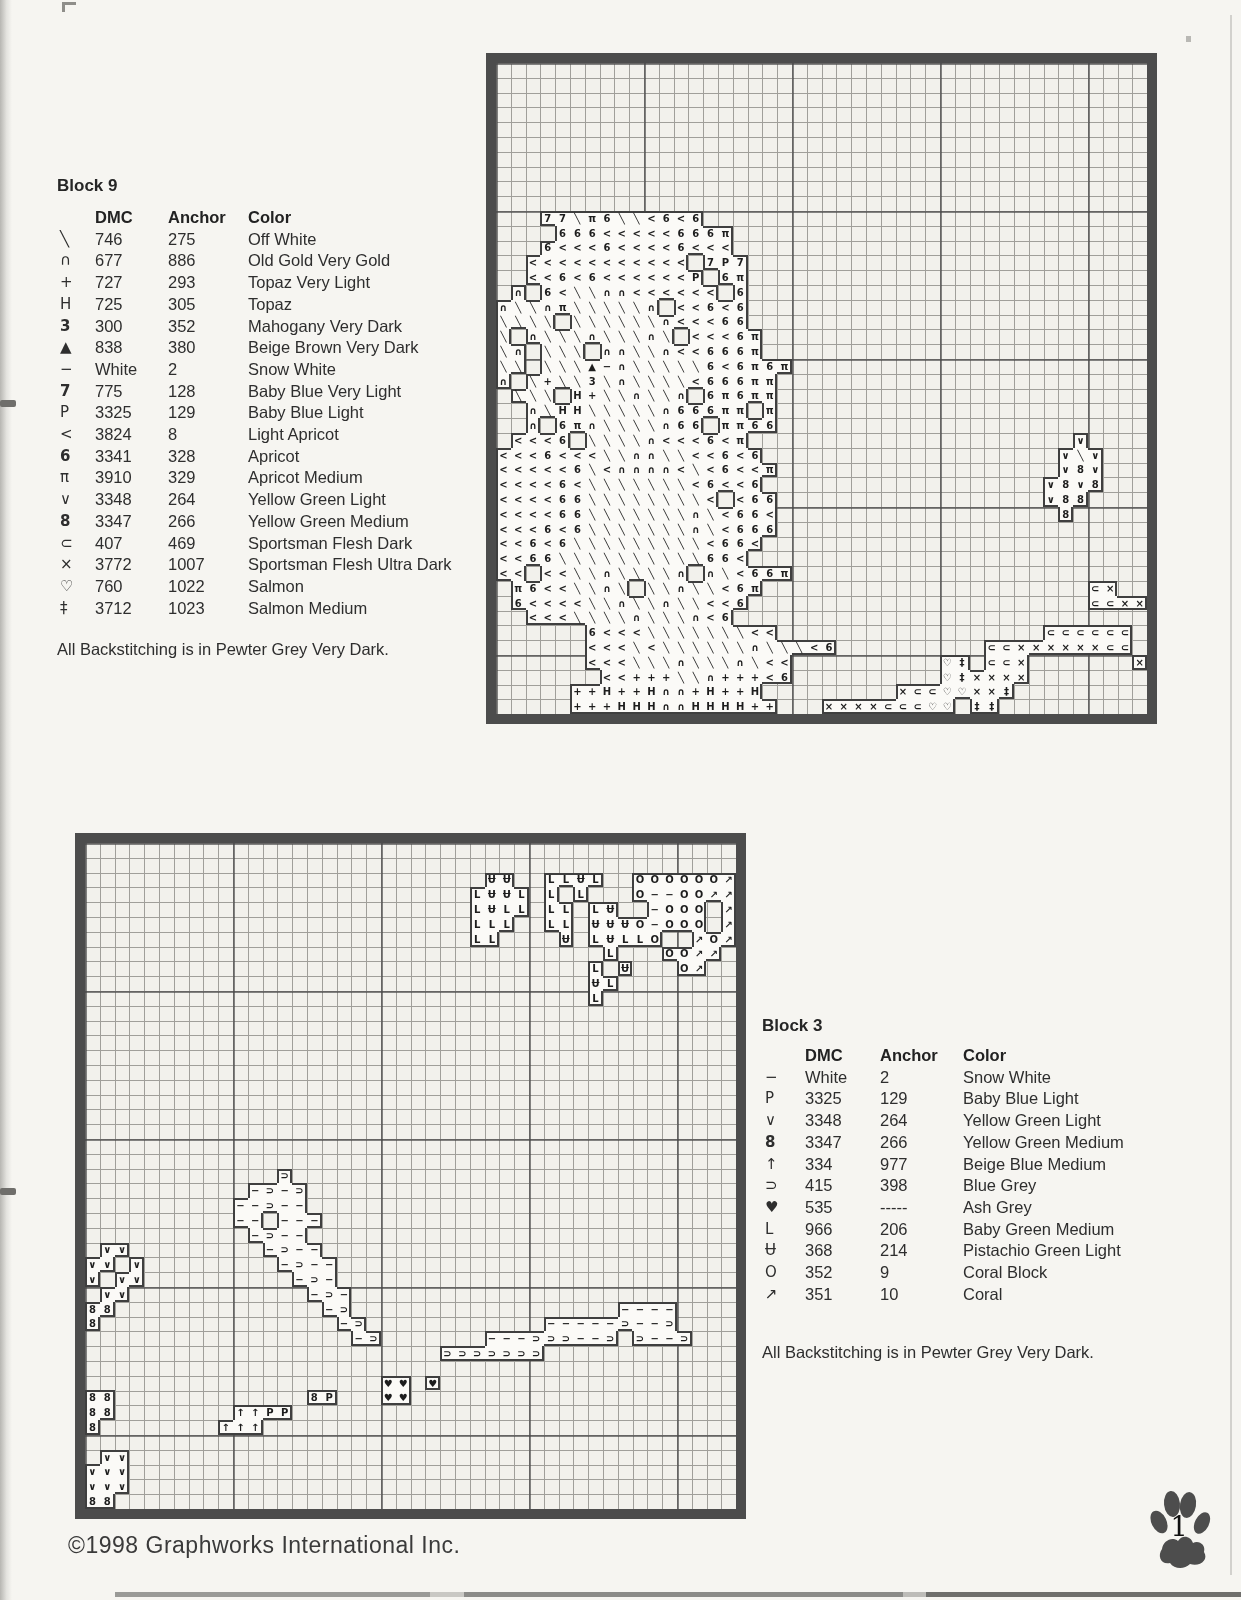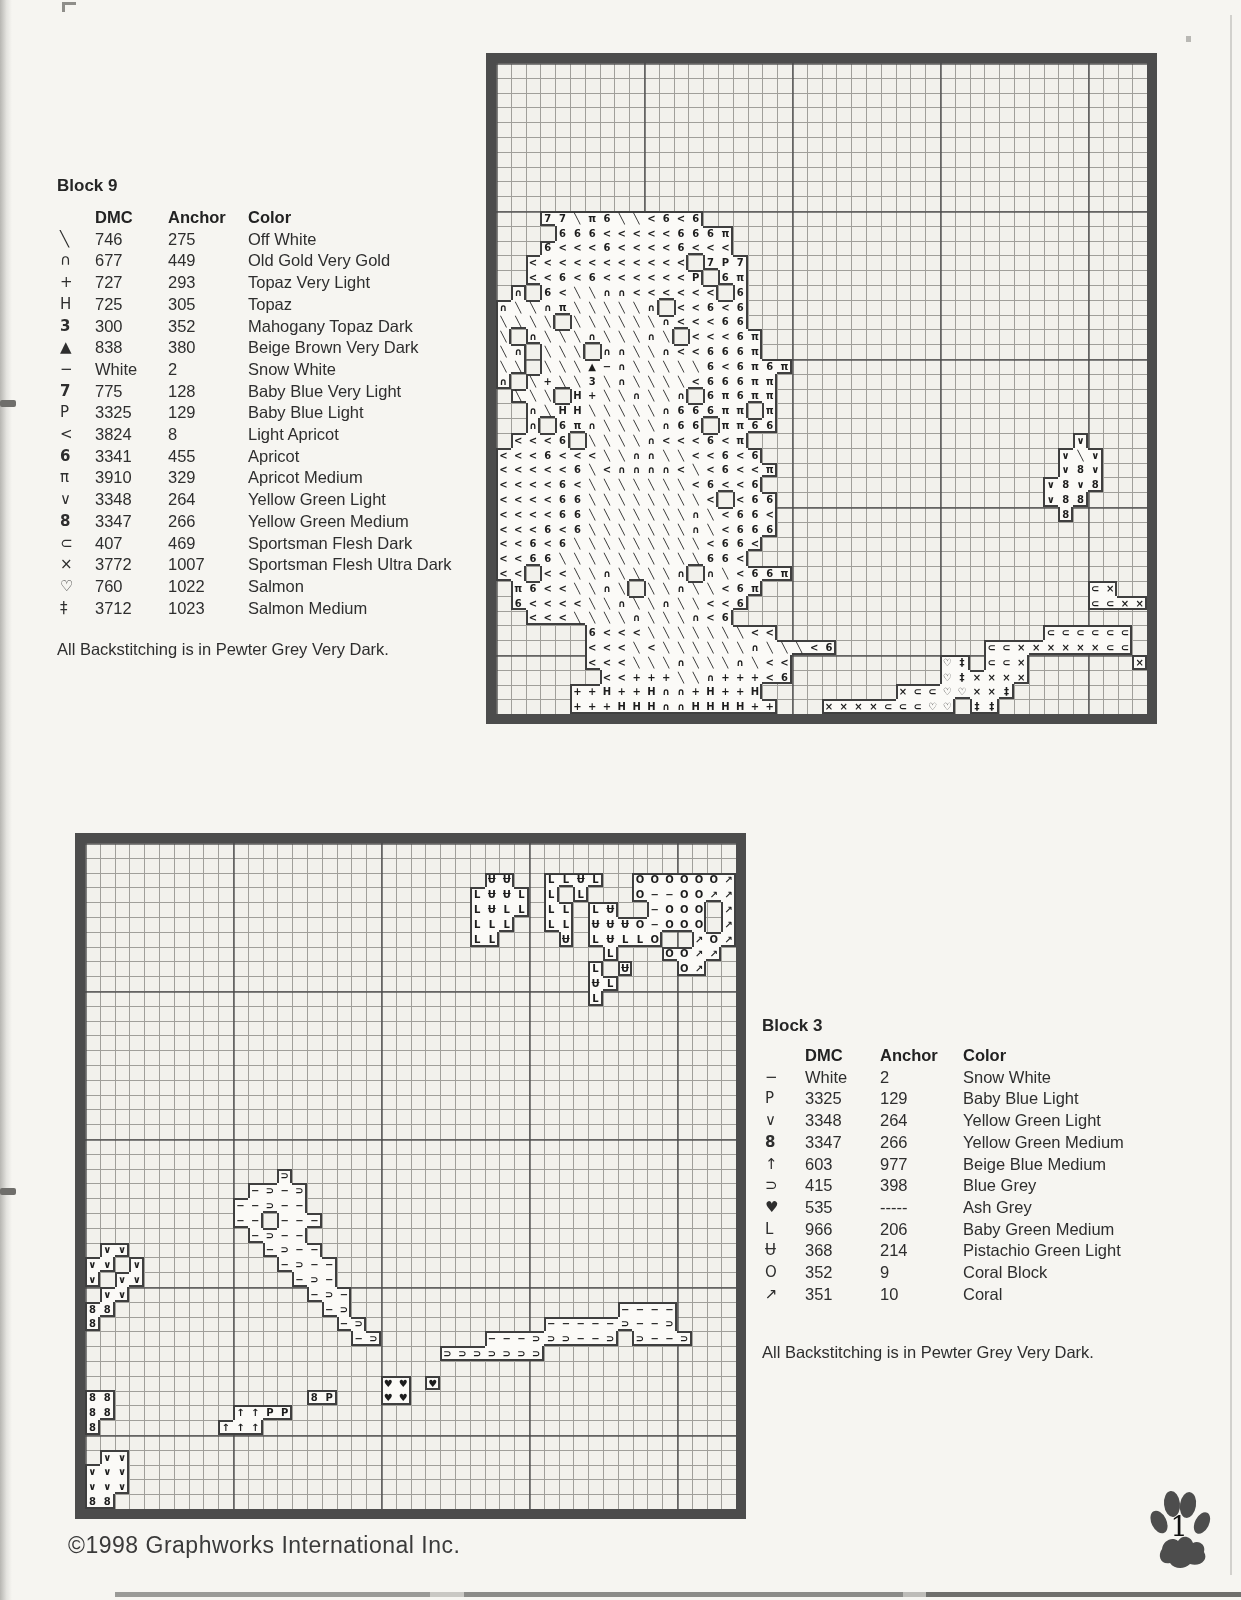--- a/index.html
+++ b/index.html
@@ -66,40 +66,40 @@
     </div>
     <div class="legend-row">
       <span class="legend-sym">╲</span>
       <span>746</span>
       <span>275</span>
       <span>Off White</span>
     </div>
     <div class="legend-row">
       <span class="legend-sym">∩</span>
       <span>677</span>
-      <span>449</span>
+      <span>886</span>
       <span>Old Gold Very Gold</span>
     </div>
     <div class="legend-row">
       <span class="legend-sym">+</span>
       <span>727</span>
       <span>293</span>
       <span>Topaz Very Light</span>
     </div>
     <div class="legend-row">
       <span class="legend-sym">H</span>
       <span>725</span>
       <span>305</span>
       <span>Topaz</span>
     </div>
     <div class="legend-row">
       <span class="legend-sym" style="font-weight: 800;">3</span>
       <span>300</span>
       <span>352</span>
-      <span>Mahogany Topaz Dark</span>
+      <span>Mahogany Very Dark</span>
     </div>
     <div class="legend-row">
       <span class="legend-sym">▲</span>
       <span>838</span>
       <span>380</span>
       <span>Beige Brown Very Dark</span>
     </div>
     <div class="legend-row">
       <span class="legend-sym">−</span>
       <span>White</span>
@@ -120,21 +120,21 @@
     </div>
     <div class="legend-row">
       <span class="legend-sym">&lt;</span>
       <span>3824</span>
       <span>8</span>
       <span>Light Apricot</span>
     </div>
     <div class="legend-row">
       <span class="legend-sym" style="font-weight: 800;">6</span>
       <span>3341</span>
-      <span>455</span>
+      <span>328</span>
       <span>Apricot</span>
     </div>
     <div class="legend-row">
       <span class="legend-sym">π</span>
       <span>3910</span>
       <span>329</span>
       <span>Apricot Medium</span>
     </div>
     <div class="legend-row">
       <span class="legend-sym">∨</span>
@@ -202,21 +202,21 @@
       <span>Yellow Green Light</span>
     </div>
     <div class="legend-row">
       <span class="legend-sym" style="font-weight: 800;">8</span>
       <span>3347</span>
       <span>266</span>
       <span>Yellow Green Medium</span>
     </div>
     <div class="legend-row">
       <span class="legend-sym">↑</span>
-      <span>603</span>
+      <span>334</span>
       <span>977</span>
       <span>Beige Blue Medium</span>
     </div>
     <div class="legend-row">
       <span class="legend-sym">⊃</span>
       <span>415</span>
       <span>398</span>
       <span>Blue Grey</span>
     </div>
     <div class="legend-row">

